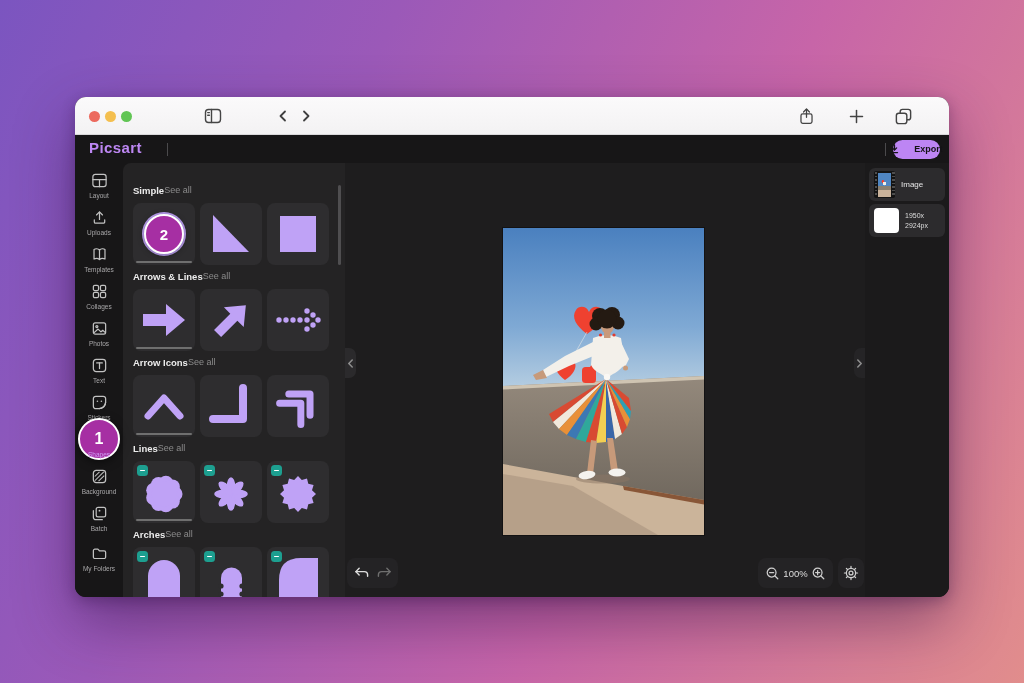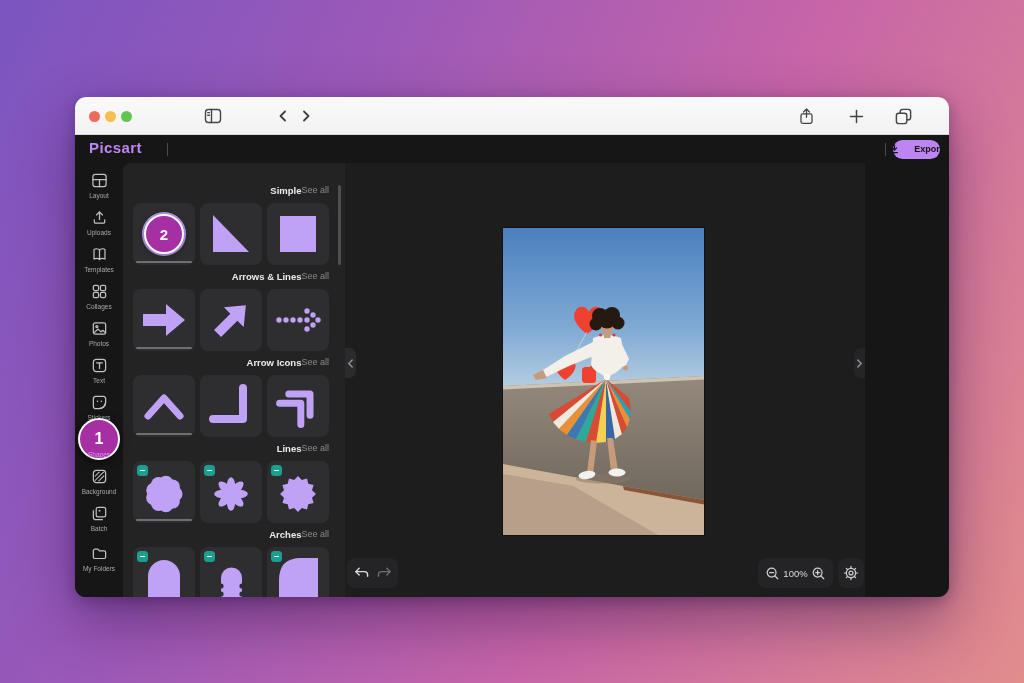--- a/index.html
+++ b/index.html
@@ -34,21 +34,21 @@
   .rail{position:absolute;left:0;top:66px;width:48px;height:434px;background:#171617;}
   .rail-item{position:absolute;left:0;width:48px;height:34px;display:flex;flex-direction:column;align-items:center;gap:3px;cursor:pointer;}
   .rl{font-size:6.5px;color:#a9a8aa;}
   .rl.active{color:#cf9ff8;position:relative;z-index:3;}
   .anno1{position:absolute;left:3px;top:321px;width:42px;height:42px;border-radius:50%;
     background:#a62fa3;border:2px solid #fff;z-index:2;display:flex;align-items:center;justify-content:center;
     color:#fff;font-size:16px;font-weight:700;box-shadow:0 2px 10px rgba(0,0,0,.5);}
   
   .panel{position:absolute;left:48px;top:66px;width:222px;height:434px;background:#242324;border-radius:8px 0 0 0;overflow:hidden;}
   .sec{position:absolute;left:10px;width:196px;}
-  .sec-h{display:flex;align-items:center;justify-content:flex-end;height:14px;margin-bottom:6px;}
+  .sec-h{display:flex;align-items:center;justify-content:flex-start;height:14px;margin-bottom:6px;}
   .sec-t{font-size:9.5px;font-weight:700;color:#ececec;}
   .see-all{font-size:9px;color:#8b8b8b;cursor:pointer;}
   .row{position:relative;display:flex;gap:5px;}
   .tile{position:relative;width:62px;height:62px;background:#2e2d2f;border-radius:8px;display:flex;align-items:center;justify-content:center;cursor:pointer;overflow:hidden;}
   .rowbar{position:absolute;left:3px;bottom:2px;width:56px;height:2px;border-radius:1px;background:#6f6f6f;}
   .pbadge{position:absolute;left:4px;top:4px;width:11px;height:11px;border-radius:3.5px;background:#1d9f90;display:flex;align-items:center;justify-content:center;}
   .pbadge i{display:block;width:5px;height:1.6px;background:#fff;border-radius:1px;}
   .anno2{position:absolute;left:11px;top:11px;width:40px;height:40px;border-radius:50%;
     background:#a62fa3;border:2px solid #fff;display:flex;align-items:center;justify-content:center;
     color:#fff;font-size:15px;font-weight:700;box-shadow:0 1px 6px rgba(0,0,0,.4);}
@@ -553,14 +553,29 @@
         <line x1="9" y1="14.2" x2="9" y2="16.4"></line>
       <line x1="1.6" y1="9" x2="3.8" y2="9"></line>
         <line x1="14.2" y1="9" x2="16.4" y2="9"></line>
       <line x1="3.8" y1="3.8" x2="5.3" y2="5.3"></line>
         <line x1="12.7" y1="12.7" x2="14.2" y2="14.2"></line>
       <line x1="3.8" y1="14.2" x2="5.3" y2="12.7"></line>
         <line x1="12.7" y1="5.3" x2="14.2" y2="3.8"></line>
     </svg>
   </div>
 
+  <div class="rpanel">
+    <div class="layer-card" style="top:5px">
+      <div class="film">
+          <div class="mini-canvas"></div>
+        </div>
+      <span class="layer-label">Image</span>
+    </div>
+    <div class="layer-card" style="top:41px">
+      <div class="white-thumb"></div>
+      <span class="layer-size">
+        <span style="display:block">1950x</span>
+        <span style="display:block">2924px</span>
+      </span>
+    </div>
+  </div>
 
 </div>
 
 </body></html>

